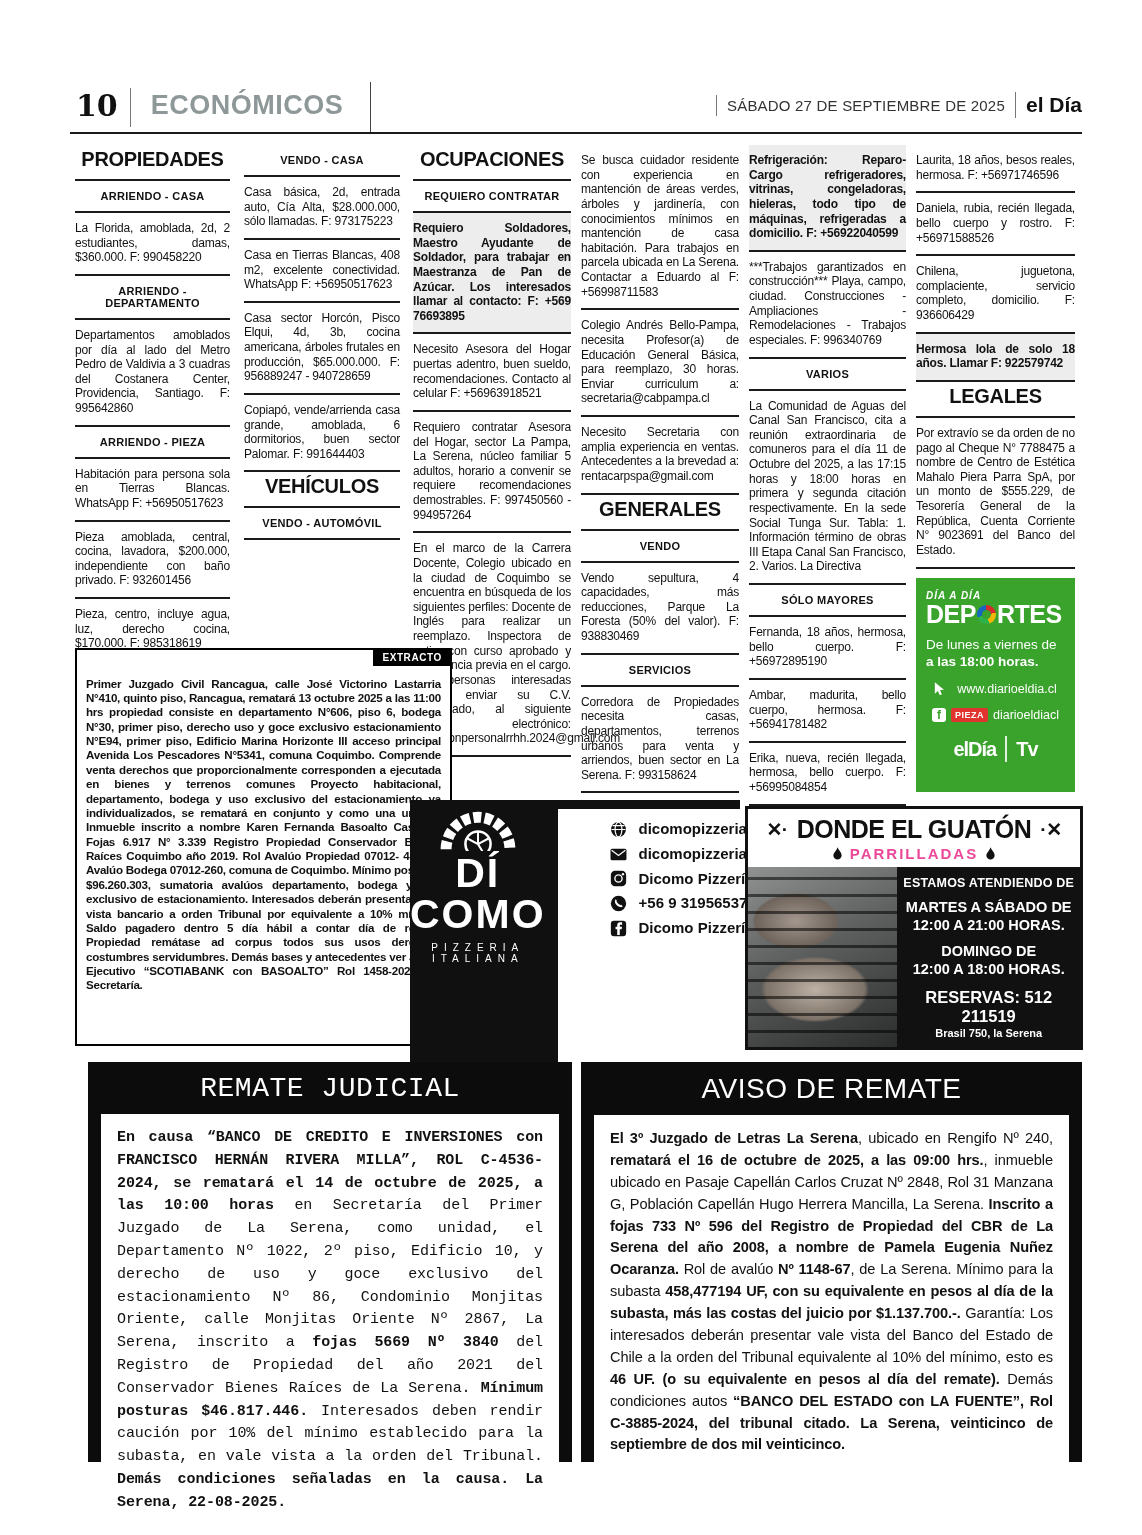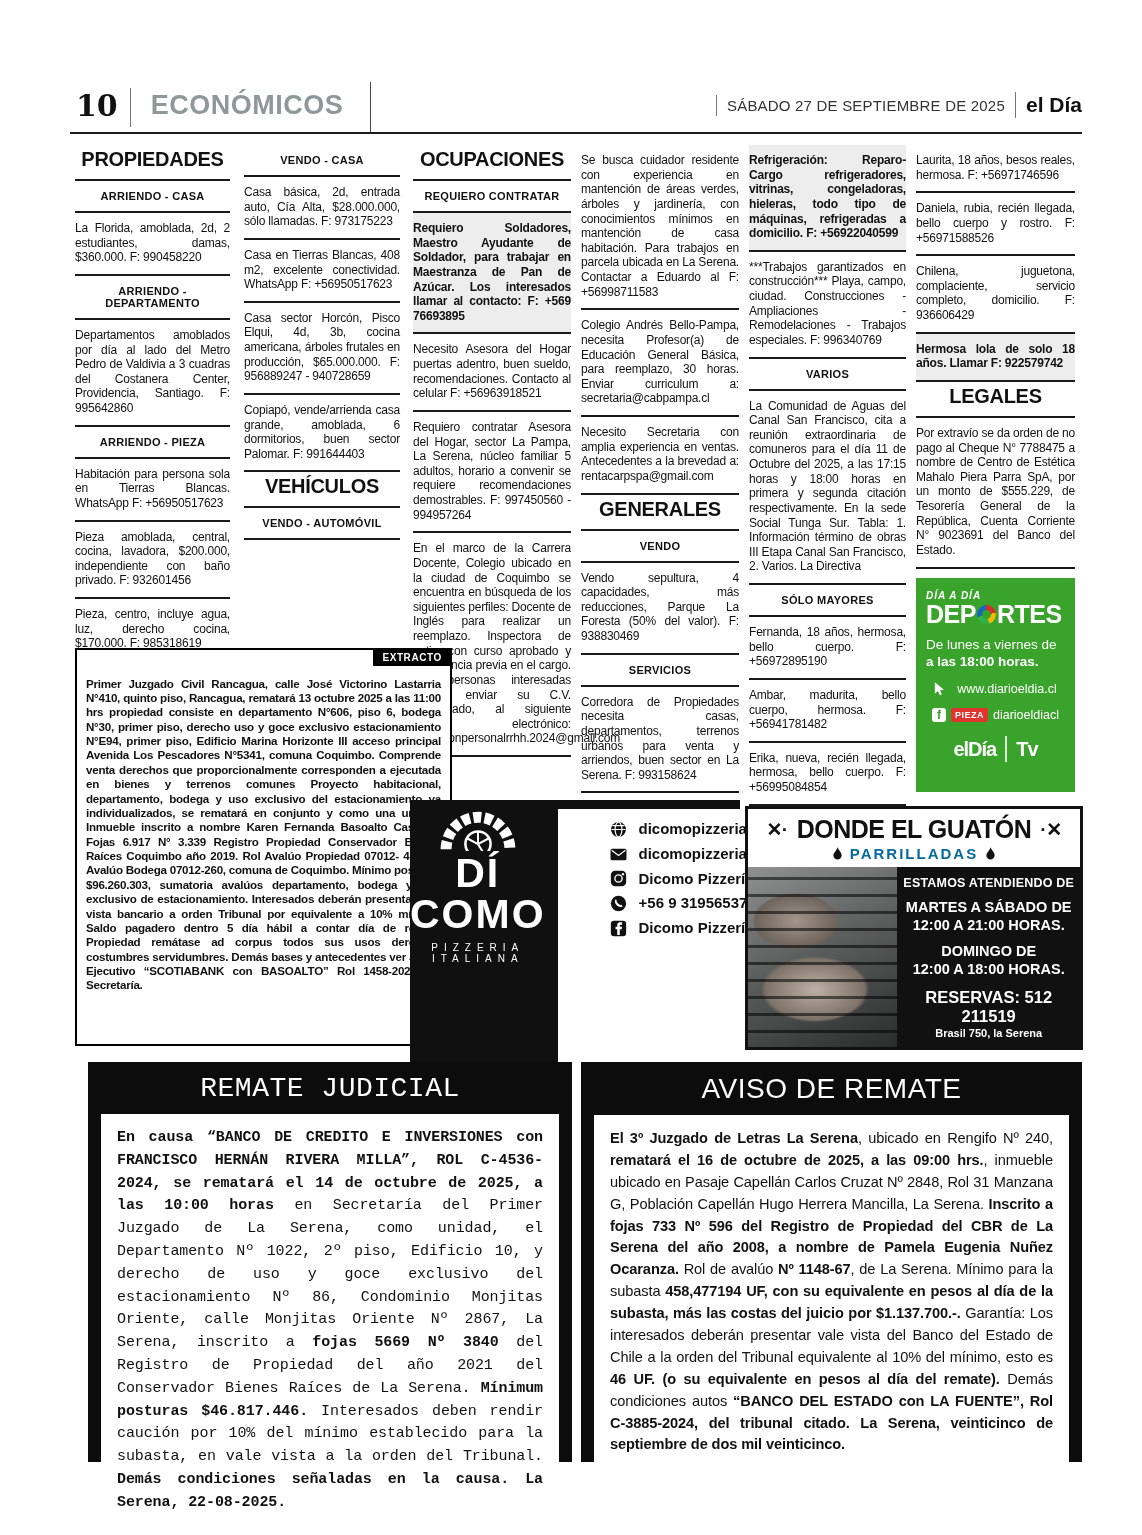--- a/index.html
+++ b/index.html
@@ -48,21 +48,21 @@
   .dc-addr{background:#fff;color:#111;margin-top:8px;text-align:center;
     font-weight:800;font-size:16.5px;padding:6px 2px 7px;letter-spacing:-.2px;}
   
   #guaton{position:absolute;left:745px;top:806px;width:338px;height:244px;z-index:5;
     border:3px solid #111;background:#111;box-sizing:border-box;display:flex;flex-direction:column;}
   .gt-band{background:#fff;padding:6px 2px 5px;text-align:center;}
   .gt-title{display:flex;align-items:center;justify-content:center;gap:9px;
     font-size:25px;font-weight:800;letter-spacing:-.5px;color:#111;}
   .gt-x{font-size:19px;font-weight:700;}
   .gt-sub{display:flex;align-items:center;justify-content:center;gap:7px;
-    font-size:15px;font-weight:800;letter-spacing:2px;color:#0369a1;margin-top:1px;}
+    font-size:15px;font-weight:800;letter-spacing:2px;color:#ec4899;margin-top:1px;}
   .gt-body{flex:1;display:flex;}
   .gt-photo{width:45%;
     background:
       repeating-linear-gradient(0deg, rgba(0,0,0,0) 0 14px, rgba(0,0,0,.55) 14px 17px),
       radial-gradient(70px 45px at 32% 30%, #a2968d 0%, #6e645c 58%, rgba(0,0,0,0) 62%),
       radial-gradient(90px 55px at 45% 68%, #bdb1a5 0%, #7d7268 55%, rgba(0,0,0,0) 60%),
       linear-gradient(155deg, #8f9291 0%, #5d5f5e 45%, #2b2c2c 100%);}
   .gt-info{flex:1;color:#fff;text-align:center;padding-top:9px;}
   .gt-l1{font-size:12.5px;font-weight:800;letter-spacing:.2px;}
   .gt-l2{font-size:14.5px;font-weight:800;line-height:1.25;margin-top:8px;}

